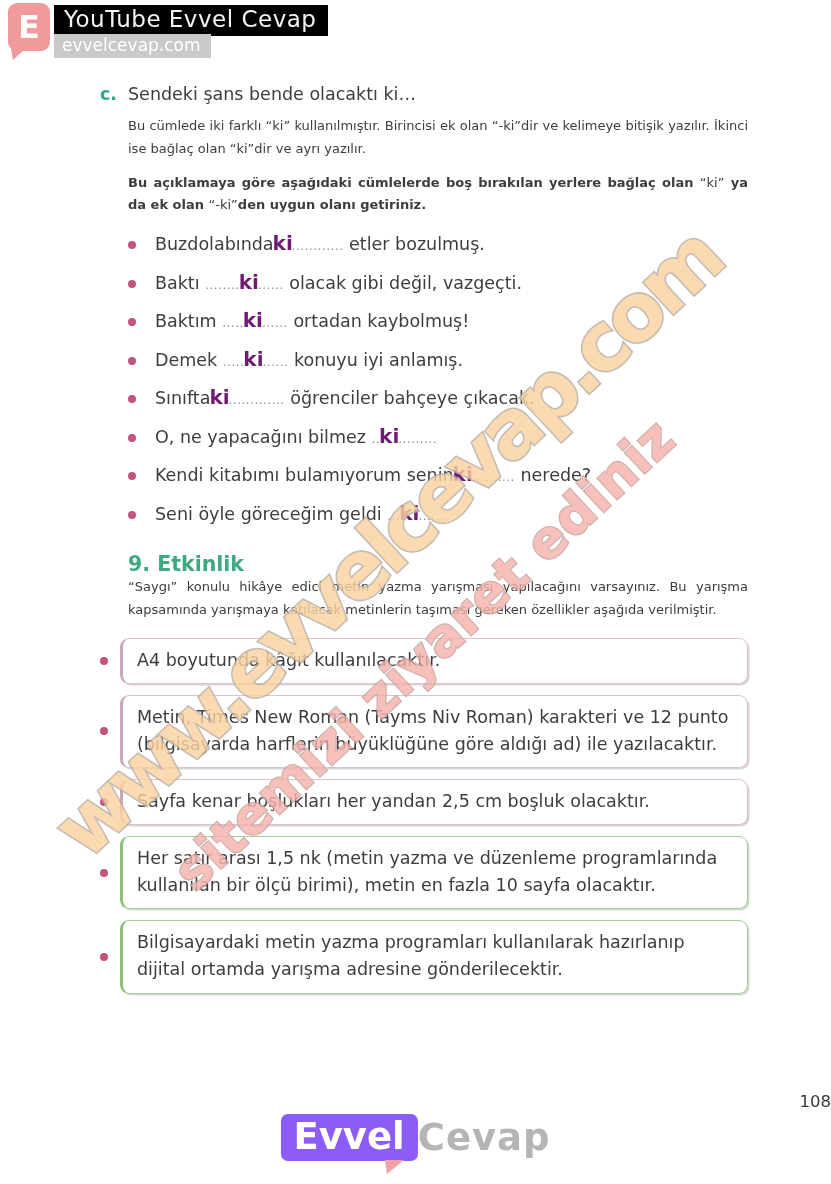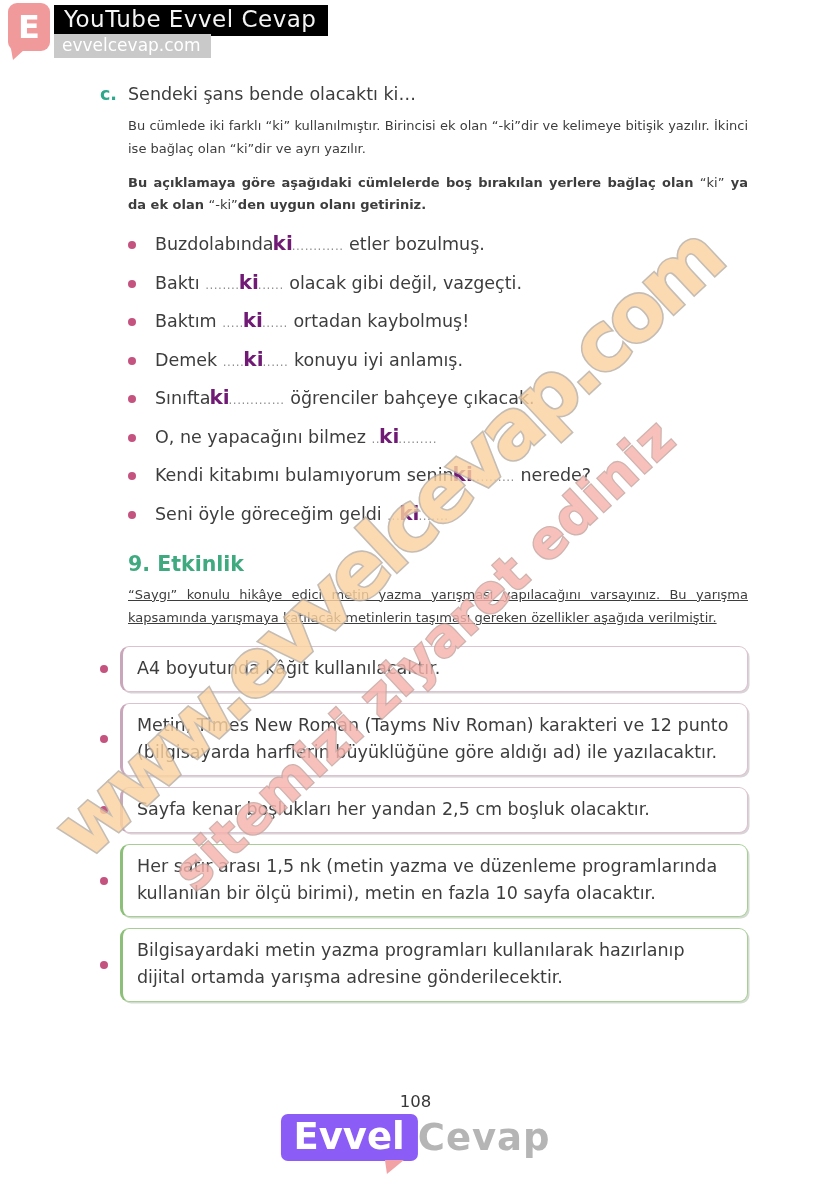--- a/index.html
+++ b/index.html
@@ -40,37 +40,37 @@
   .fill-list{margin:14px 0 0 28px;}
   .fill-item{font-size:17.5px; line-height:1.2; margin-bottom:14.5px; white-space:nowrap;}
   .bullet{
     display:inline-block; width:8px; height:8px; border-radius:50%;
     background:#c4537f; margin-right:19px; vertical-align:middle; flex:0 0 auto;
   }
   .dots{color:#8f8f8f; font-size:12px; letter-spacing:0.5px;}
   .ans{color:#701a75; font-weight:bold; font-size:20px; margin:0 -1px;}
 
   .act-title{color:#3fa97f; font-weight:bold; font-size:20.5px; margin:27px 0 0 28px;}
-  .act-intro{margin-top:8px;text-decoration:underline;}
+  .act-intro{margin-top:0;}
 
   .req-list{margin:16px 0 0 0;}
   .req-row{display:flex; align-items:center; margin-bottom:11px;}
   .req-row .bullet{margin-right:12px;}
   .box{
     flex:1; background:#fff; border-radius:9px; padding:8px 14px 9px 14px;
     font-size:17.5px; line-height:1.55; text-align:left;
   }
   .box.pink{border:1.6px solid #dac2ce; border-left:3px solid #c9a7ba; box-shadow:2px 2px 0 -0.5px rgba(120,95,110,0.28);}
   .box.green{border:1.6px solid #a8ce96; border-left:3px solid #8cbf78; box-shadow:2px 2px 0 -0.5px rgba(95,125,85,0.28);}
 
   
   .wm{position:absolute; inset:0; pointer-events:none; z-index:6;}
 
   
-  .pagenum{position:absolute; top:1092px; left:0; right:0; text-align:center; font-size:16.5px; color:#383838; z-index:7;}
+  .pagenum{position:absolute; top:1092px; left:0; right:0; text-align:right; font-size:16.5px; color:#383838; z-index:7;}
   .flogo{position:absolute; top:1114px; left:50%; transform:translateX(-50%); display:flex; align-items:center; z-index:7;}
   .flogo-evvel{
     position:relative; background:#8b5cf6; color:#ffffff; font-weight:bold; font-size:37px;
     padding:1px 13px 3px 13px; border-radius:7px;
   }
   .flogo-evvel::after{
     content:""; position:absolute; right:14px; bottom:-13px;
     border-style:solid; border-width:14px 17px 0 2px;
     border-color:#f2a2a4 transparent transparent transparent;
   }

